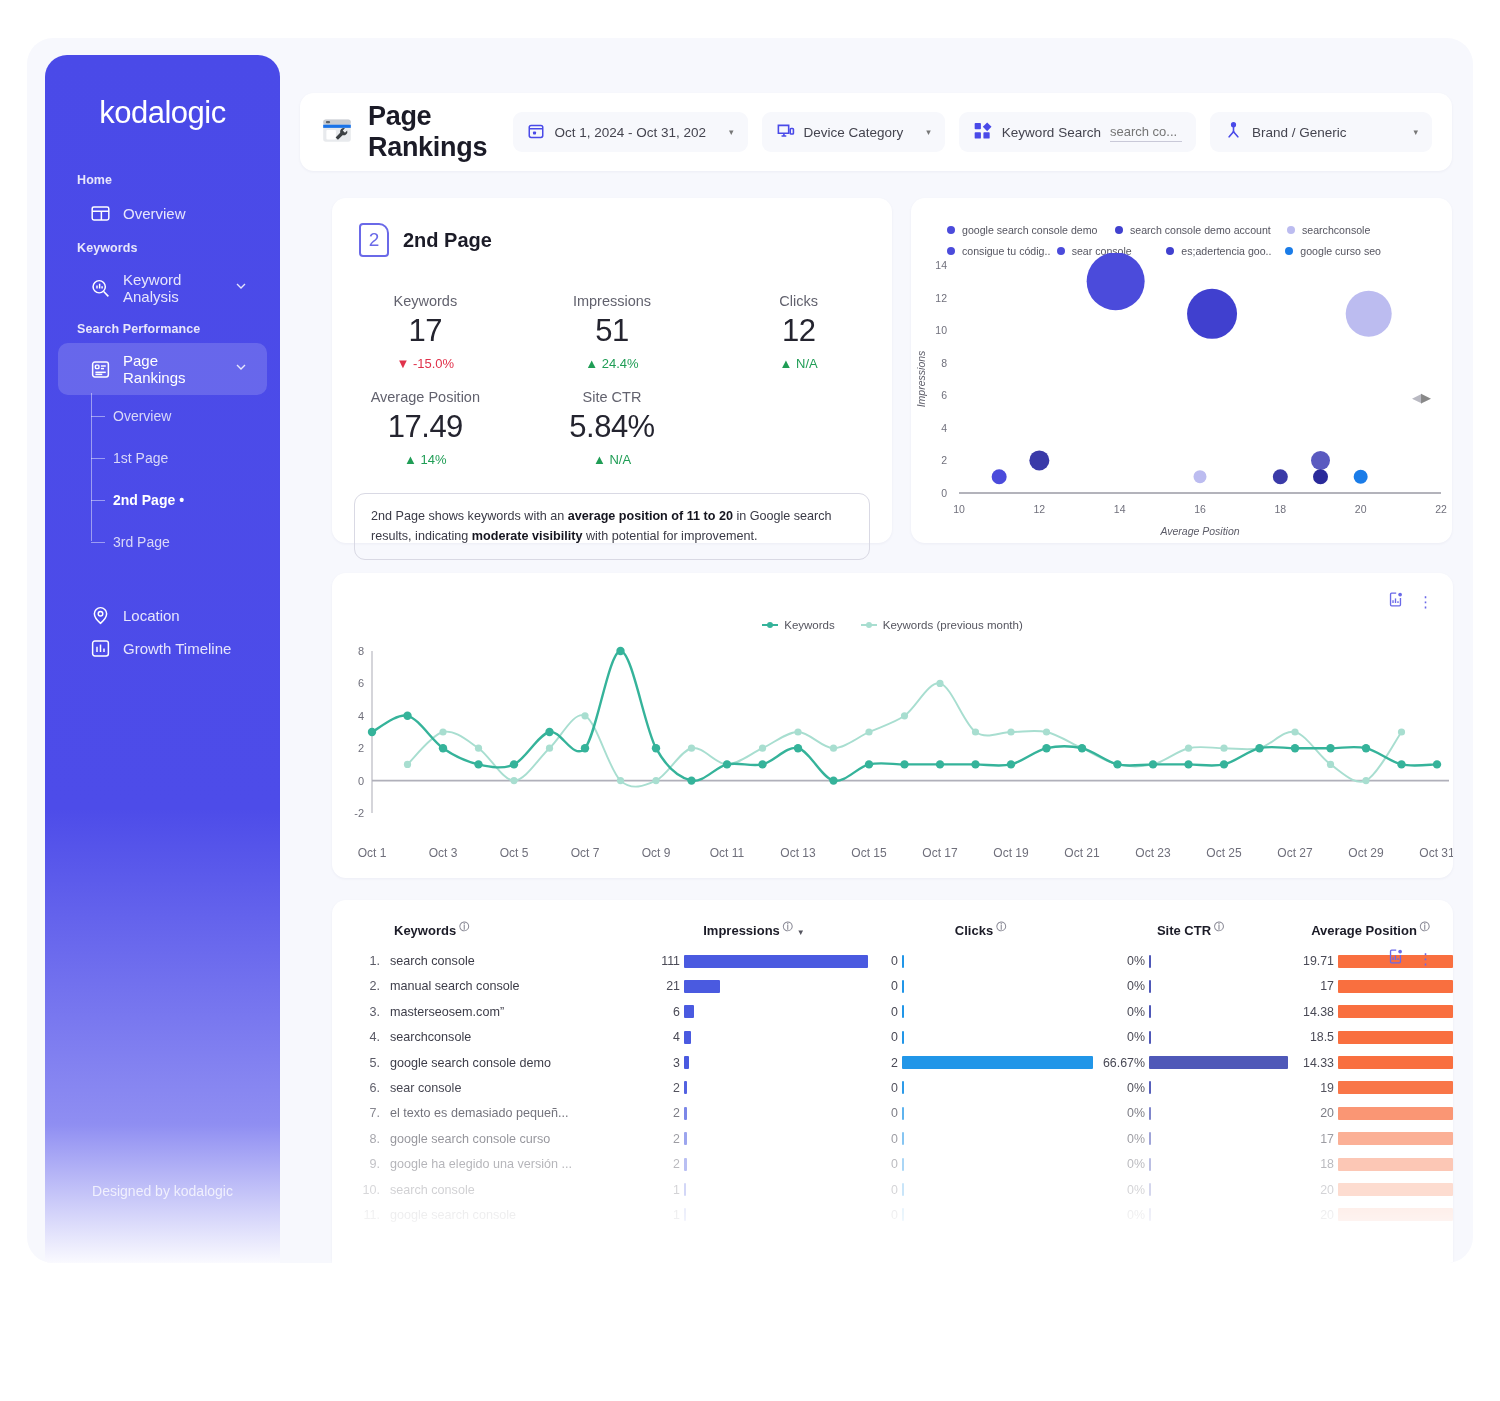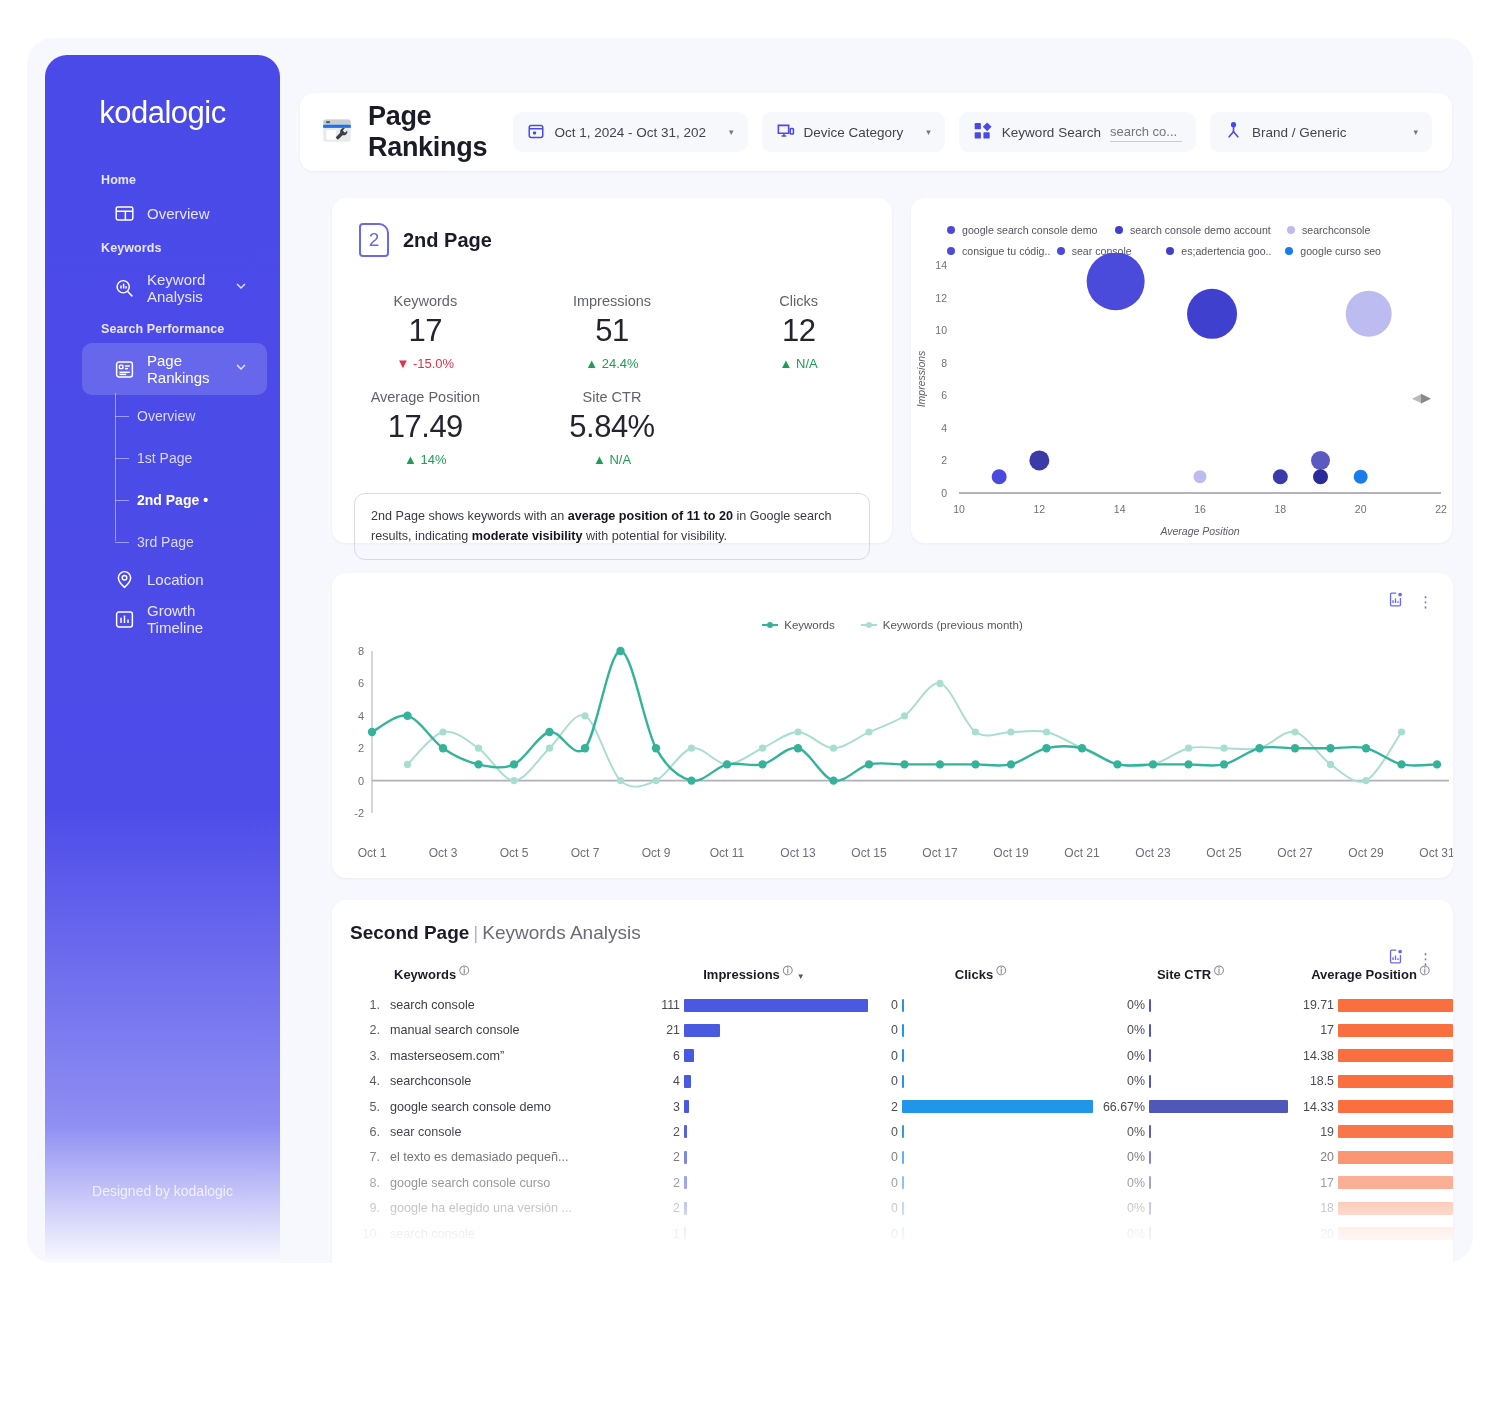--- a/index.html
+++ b/index.html
@@ -22,21 +22,21 @@
   
   .sidebar {
     position: absolute; left: 18px; top: 17px;
     width: 235px; height: 1215px;
     background: linear-gradient(180deg,#4a4ae8 0%,#4d4ce9 62%,#8f8ef2 88%,#ffffff 100%);
     border-radius: 22px 22px 0 0;
     padding: 0;
     color: #fff;
   }
   .logo { text-align:center; padding-top: 40px; font-size: 31px; font-weight: 400; letter-spacing:-.5px; color:#fff; }
-  .nav { margin-top: 34px; padding-left: 24px; }
+  .nav { margin-top: 34px; }
   .nav-section {
     font-size: 12.5px; font-weight: 700; color:#e7e6fb;
     padding: 8px 0 7px 32px; letter-spacing:.1px;
   }
   .nav-item {
     display:flex; align-items:center; gap:12px;
     padding: 9px 14px 9px 32px; margin: 0 13px;
     border-radius: 10px; cursor:pointer;
   }
   .nav-item.active { background: rgba(255,255,255,0.16); }
@@ -222,21 +222,21 @@
       </div>
 
       <div class="sub-wrap">
         <div class="sub-line"></div>
         <div class="sub-item">Overview</div>
         <div class="sub-item">1st Page</div>
         <div class="sub-item cur">2nd Page •</div>
         <div class="sub-item">3rd Page</div>
       </div>
 
-      <div class="nav-item" style="padding-top:6px;padding-bottom:6px;">
+      <div class="nav-item" style="padding-top:6px;padding-bottom:6px;margin-top:36px;">
         <span class="nav-ico">
           <svg viewBox="0 0 24 24" width="21" height="21" fill="none" stroke="#fff" stroke-width="1.7">
             <path d="M12 21s7-6.2 7-11a7 7 0 1 0-14 0c0 4.8 7 11 7 11z"></path>
               <circle cx="12" cy="10" r="2.6"></circle>
           </svg></span>
         <span class="nav-label">Location</span>
       </div>
       <div class="nav-item" style="padding-top:6px;padding-bottom:6px;">
         <span class="nav-ico">
           <svg viewBox="0 0 24 24" width="21" height="21" fill="none" stroke="#fff" stroke-width="1.7">
@@ -343,21 +343,21 @@
       </div>
       <div class="kpi">
         <div class="kpi-label">Site CTR</div>
         <div class="kpi-value">5.84%</div>
         <div class="kpi-delta up">▲&nbsp;<span>N/A</span></div>
       </div>
       <div class="kpi hidden-slot"></div>
     </div>
 
     <div class="note-box">
-      <span>2nd Page shows keywords with an </span><b>average position of 11 to 20</b><span> in Google search results, indicating </span><b>moderate visibility</b><span> with potential for visibility.</span>
+      <span>2nd Page shows keywords with an </span><b>average position of 11 to 20</b><span> in Google search results, indicating </span><b>moderate visibility</b><span> with potential for improvement.</span>
     </div>
   </section>
 
   <section class="card" id="bub-card">
     <div class="legend">
       <div class="legend-row">
         <div class="lg" style="width:168px">
             <span class="dot" style="background:#4b4bdb"></span>
             <span>google search console demo</span>
           </div>
@@ -536,23 +536,20 @@
         <circle cx="927.5" cy="107.2" r="4.2" fill="#35b39a"></circle>
         <circle cx="963" cy="107.2" r="4.2" fill="#35b39a"></circle>
         <circle cx="998.5" cy="107.2" r="4.2" fill="#35b39a"></circle>
         <circle cx="1034" cy="107.2" r="4.2" fill="#35b39a"></circle>
         <circle cx="1069.5" cy="123.4" r="4.2" fill="#35b39a"></circle>
         <circle cx="1105" cy="123.4" r="4.2" fill="#35b39a"></circle>
       </svg>
   </section>
 
   <section class="card" id="tbl-card">
-    <div class="tbl-title">
-      <b>Second Page</b><span class="sep">|</span><span>Keywords Analysis</span>
-    </div>
     <div class="tbl-tools">
       <span class="tool-ico">
         <svg width="17" height="17" viewBox="0 0 24 24" fill="none" stroke="#6a69e8" stroke-width="1.9">
           <path d="M19 10V19.5a1.5 1.5 0 0 1-1.5 1.5h-11A1.5 1.5 0 0 1 5 19.5v-15A1.5 1.5 0 0 1 6.5 3H13"></path>
           <line x1="8.5" y1="17" x2="8.5" y2="13"></line>
             <line x1="12" y1="17" x2="12" y2="10.5"></line>
             <line x1="15.5" y1="17" x2="15.5" y2="14.5"></line>
           <circle cx="18.5" cy="5" r="2.6" fill="#6a69e8" stroke="none"></circle>
         </svg></span>
       <span class="dots">⋮</span>

